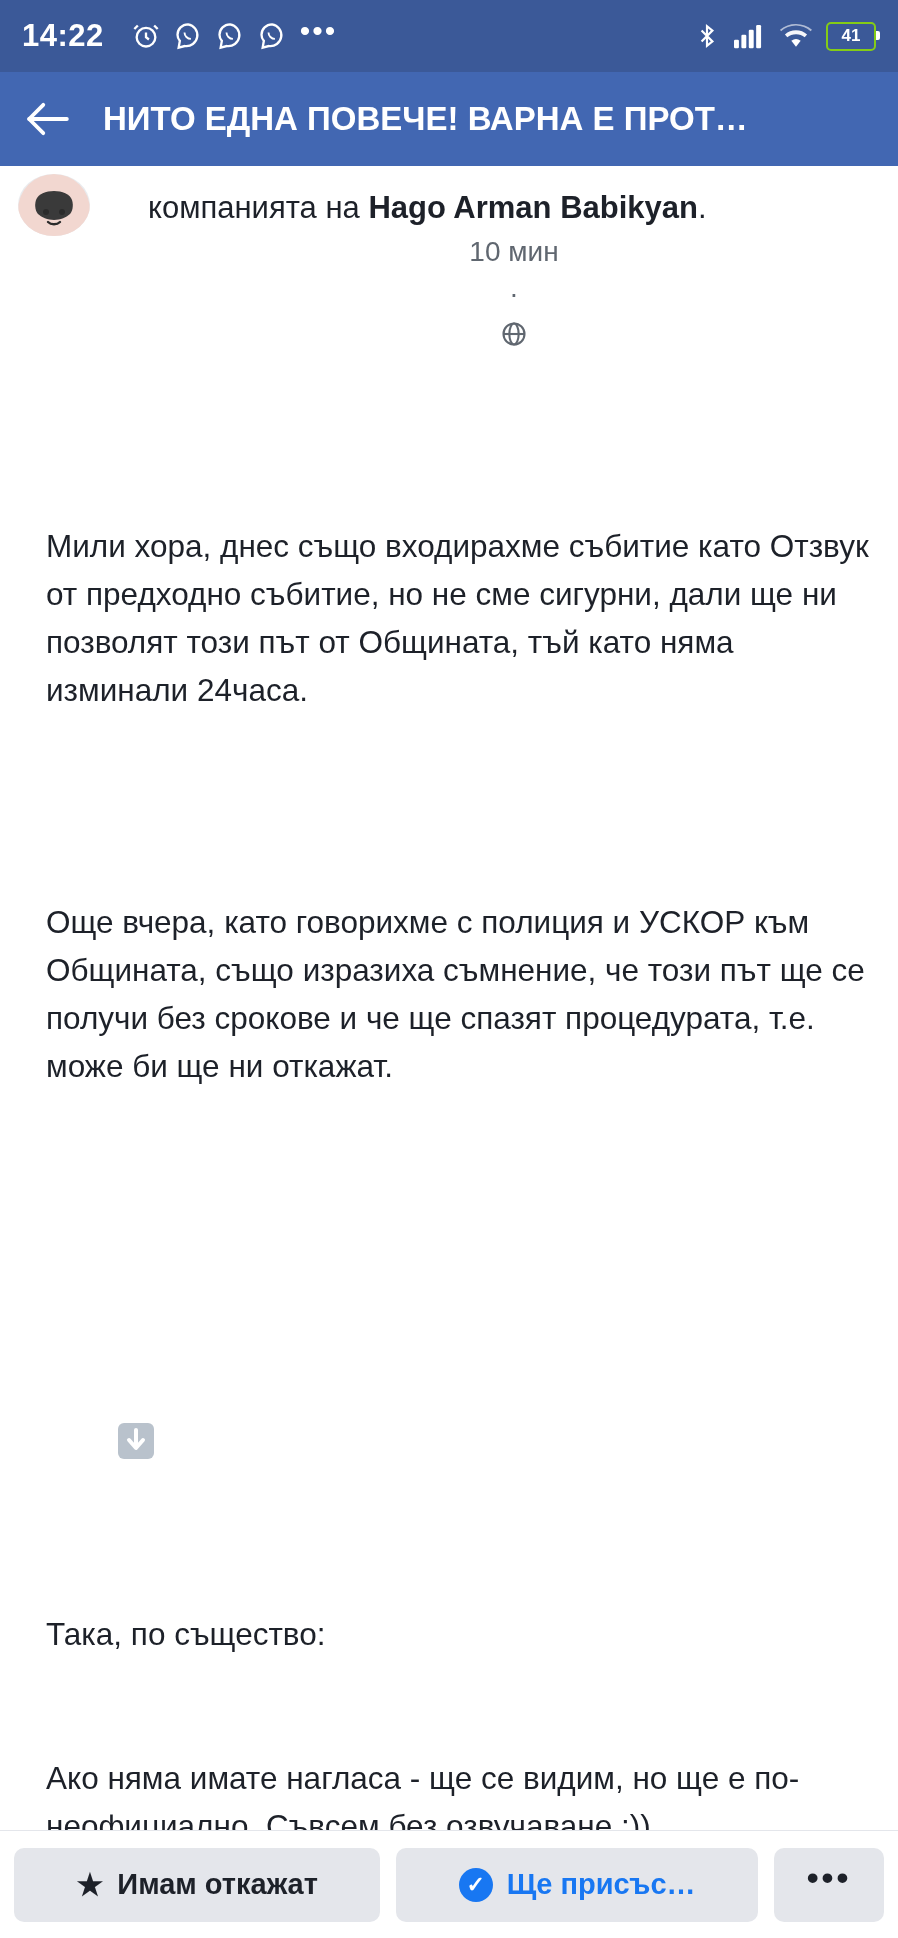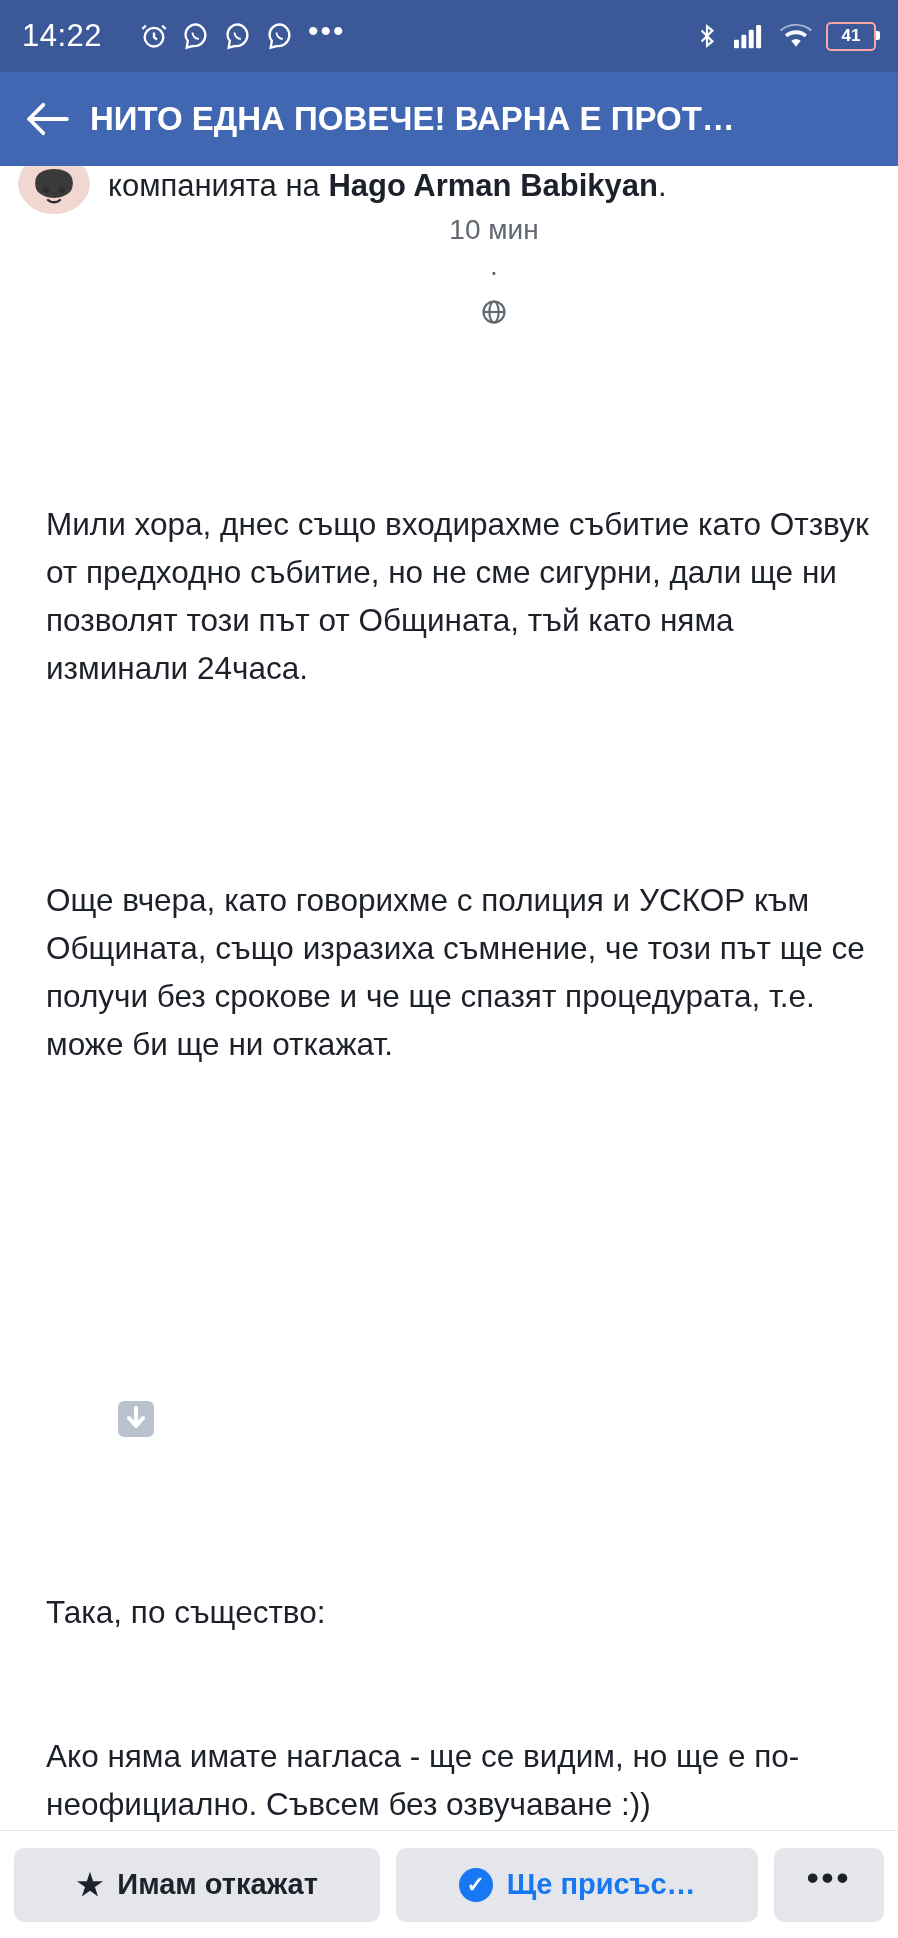--- a/index.html
+++ b/index.html
@@ -20,23 +20,23 @@
     height: 72px;
     background: #3b5998;
     display: flex;
     align-items: center;
     padding: 0 22px;
     box-sizing: border-box;
     color: #ffffff;
   }
   .statusbar .time {
     font-size: 31px;
-    font-weight: normal;
+    font-weight: bold;
     letter-spacing: 0.5px;
-    margin-right: 24px;
+    margin-right: 14px;
   }
   .status-icons-left {
     display: flex;
     align-items: center;
     gap: 14px;
     flex: 1;
   }
   .status-icons-right {
     display: flex;
     align-items: center;
@@ -47,21 +47,21 @@
     align-items: center;
     justify-content: center;
   }
   .dots-more {
     font-size: 30px;
     line-height: 10px;
     letter-spacing: 2px;
     padding-bottom: 10px;
   }
   .battery {
-    border: 2px solid #fca5a5;
+    border: 2px solid #84cc16;
     border-radius: 5px;
     width: 46px;
     height: 25px;
     font-size: 17px;
     display: flex;
     align-items: center;
     justify-content: center;
     position: relative;
     font-weight: bold;
   }
@@ -91,39 +91,40 @@
     height: 56px;
     display: flex;
     align-items: center;
     justify-content: center;
     flex: 0 0 auto;
     cursor: pointer;
   }
   .appbar-title {
     font-size: 33px;
     font-weight: bold;
-    margin-left: 14px;
+    margin-left: 27px;
     white-space: nowrap;
     overflow: hidden;
     text-overflow: ellipsis;
   }
 
   
   .content {
     padding: 0 18px;
     box-sizing: border-box;
     position: relative;
     height: calc(1938px - 72px - 94px - 108px);
     overflow: hidden;
   }
 
   .post-header {
     display: flex;
     align-items: flex-start;
-    padding-top: 0;
+    padding-top: 22px;
+    gap: 40px;
   }
   .avatar {
     width: 72px;
     height: 62px;
     border-radius: 50%;
     background: #e9ebee;
     overflow: hidden;
     flex: 0 0 auto;
     margin-right: 18px;
     position: relative;

